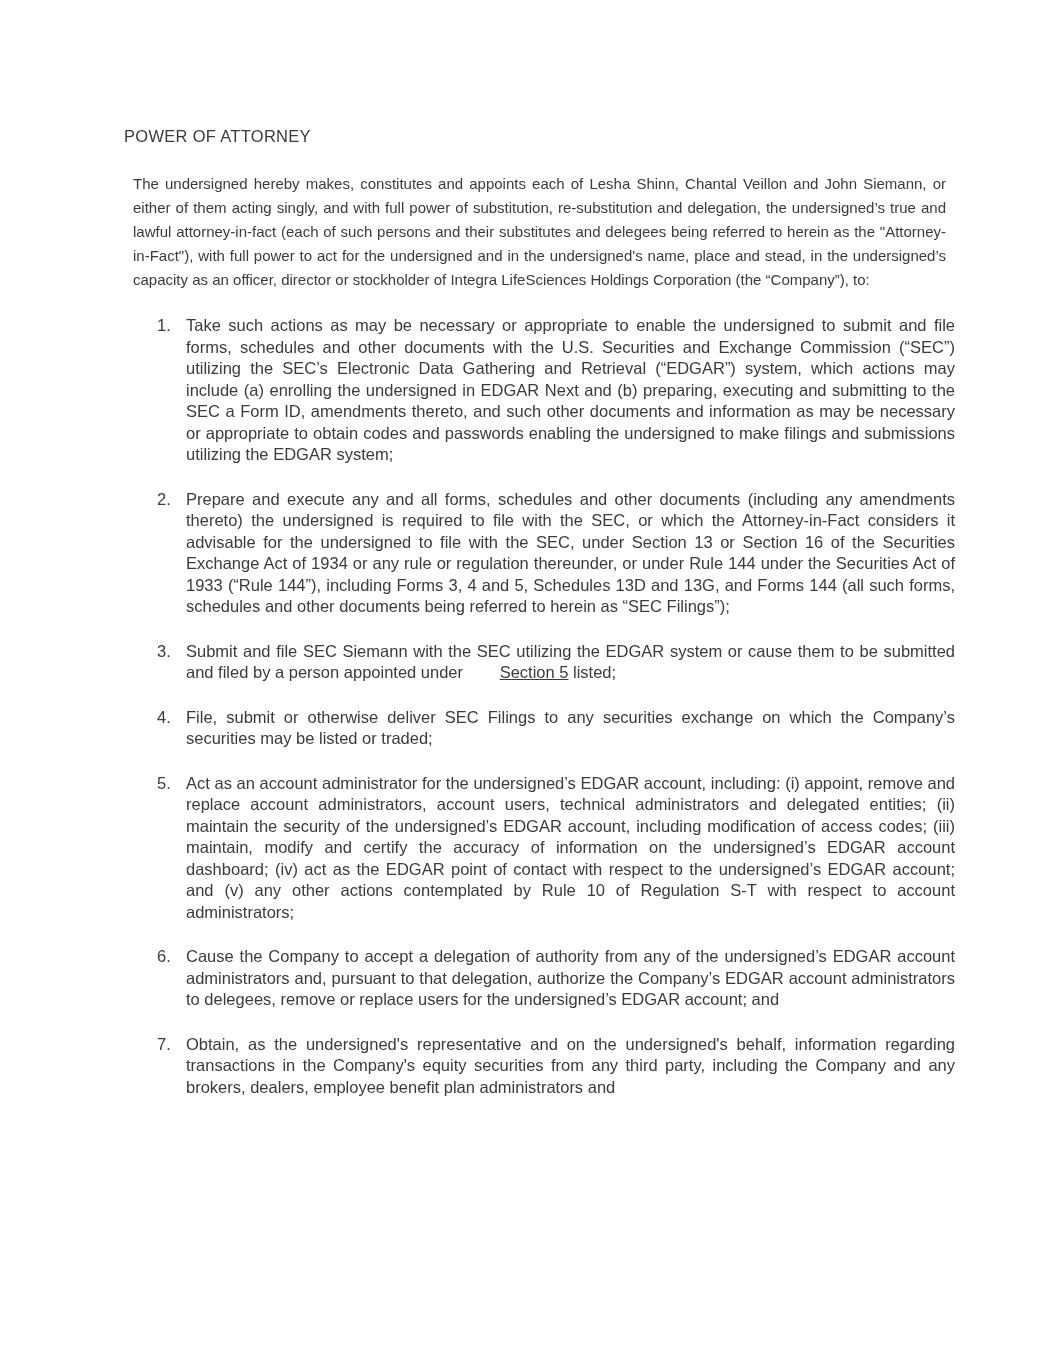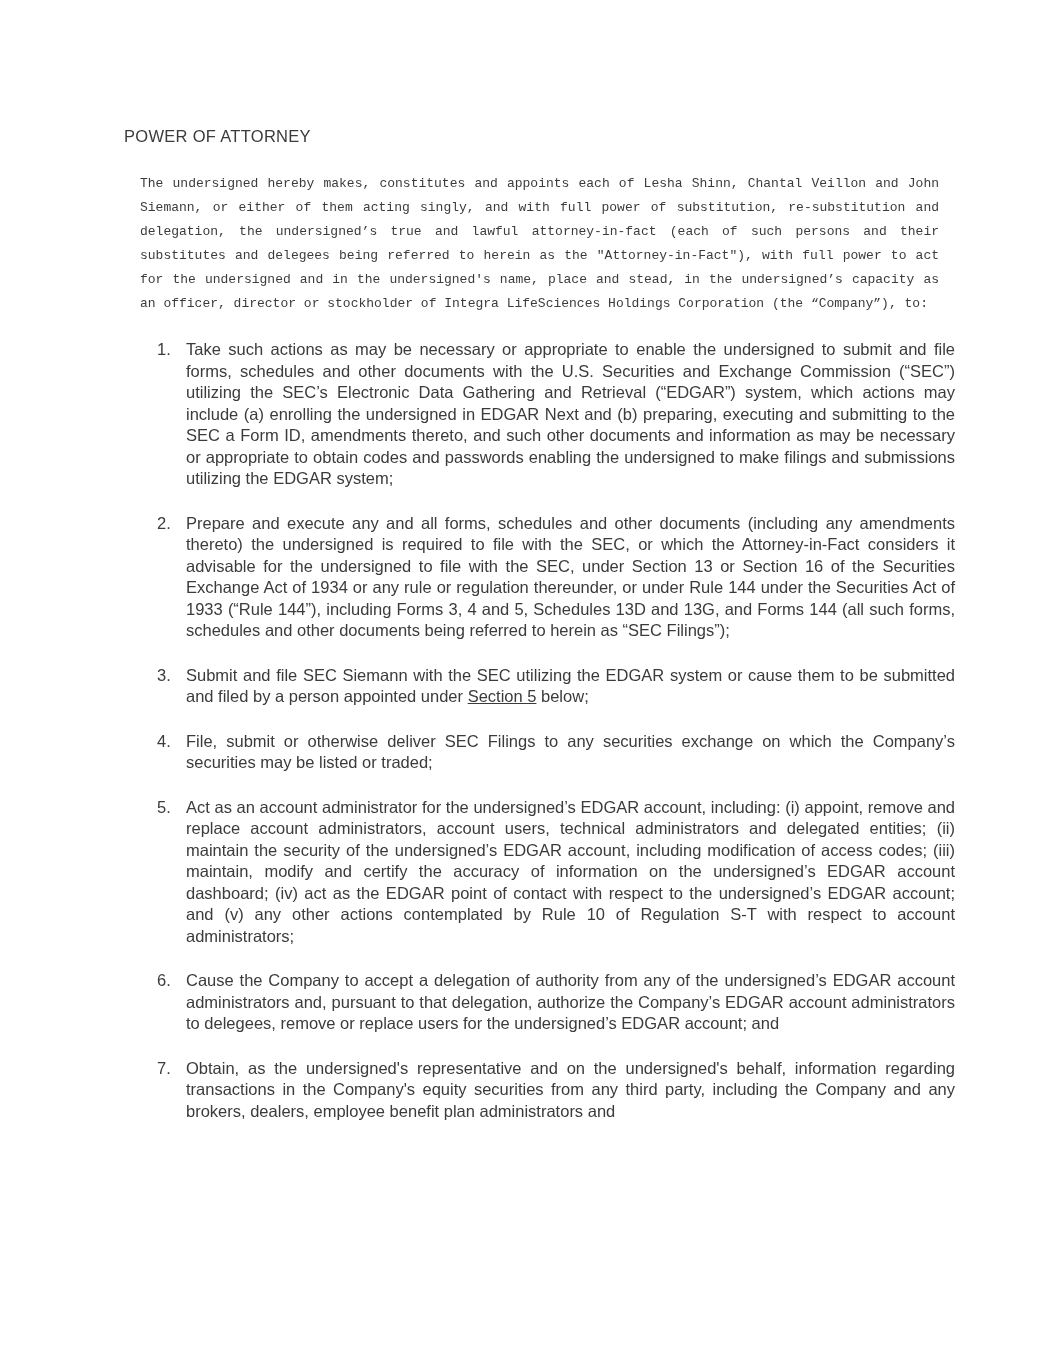--- a/index.html
+++ b/index.html
@@ -18,57 +18,57 @@
     padding: 126px 100px 40px 124px;
   }
   .title {
     font-size: 16.5px;
     font-weight: 400;
     letter-spacing: 0.3px;
     margin: 0 0 26px 0;
     line-height: 20px;
   }
   .intro {
-    margin: 16px;
-    font-size: 13px;
+    margin: 9px;
+    font-size: 15px;
     line-height: 24px;
     text-align: justify;
-    font-family: Liberation Mono, monospace;
   }
   .poa-list {
     margin: 0;
     padding: 0;
   }
   .item {
     position: relative;
     margin: 23px 0 0 62px;
     font-size: 16.5px;
     line-height: 21.5px;
     text-align: justify;
   }
   .item .num {
     position: absolute;
     left: -29px;
     top: 0;
     text-align: left;
   }
   .underline {
     text-decoration: underline;
+    margin-left: 32px;
   }
 </style>
 </head>
 <body>
 
 <div class="page">
   <h1 class="title">POWER OF ATTORNEY</h1>
 
   <p class="intro">The undersigned hereby makes, constitutes and appoints each of Lesha Shinn, Chantal Veillon and John Siemann, or either of them acting singly, and with full power of substitution, re-substitution and delegation, the undersigned’s true and lawful attorney-in-fact (each of such persons and their substitutes and delegees being referred to herein as the "Attorney-in-Fact"), with full power to act for the undersigned and in the undersigned's name, place and stead, in the undersigned’s capacity as an officer, director or stockholder of Integra LifeSciences Holdings Corporation (the “Company”), to:</p>
 
   <div class="poa-list" id="poa-list">
       <div class="item"><span class="num">1.</span><span>Take such actions as may be necessary or appropriate to enable the undersigned to submit and file forms, schedules and other documents with the U.S. Securities and Exchange Commission (“SEC”) utilizing the SEC’s Electronic Data Gathering and Retrieval (“EDGAR”) system, which actions may include (a) enrolling the undersigned in EDGAR Next and (b) preparing, executing and submitting to the SEC a Form ID, amendments thereto, and such other documents and information as may be necessary or appropriate to obtain codes and passwords enabling the undersigned to make filings and submissions utilizing the EDGAR system;</span></div>
       <div class="item"><span class="num">2.</span><span>Prepare and execute any and all forms, schedules and other documents (including any amendments thereto) the undersigned is required to file with the SEC, or which the Attorney-in-Fact considers it advisable for the undersigned to file with the SEC, under Section 13 or Section 16 of the Securities Exchange Act of 1934 or any rule or regulation thereunder, or under Rule 144 under the Securities Act of 1933 (“Rule 144”), including Forms 3, 4 and 5, Schedules 13D and 13G, and Forms 144 (all such forms, schedules and other documents being referred to herein as “SEC Filings”);</span></div>
-      <div class="item"><span class="num">3.</span><span>Submit and file SEC Siemann with the SEC utilizing the EDGAR system or cause them to be submitted and filed by a person appointed under </span><span class="underline">Section 5</span><span> below;</span></div>
+      <div class="item"><span class="num">3.</span><span>Submit and file SEC Siemann with the SEC utilizing the EDGAR system or cause them to be submitted and filed by a person appointed under </span><span class="underline">Section 5</span><span> listed;</span></div>
       <div class="item"><span class="num">4.</span><span>File, submit or otherwise deliver SEC Filings to any securities exchange on which the Company’s securities may be listed or traded;</span></div>
       <div class="item"><span class="num">5.</span><span>Act as an account administrator for the undersigned’s EDGAR account, including: (i) appoint, remove and replace account administrators, account users, technical administrators and delegated entities; (ii) maintain the security of the undersigned’s EDGAR account, including modification of access codes; (iii) maintain, modify and certify the accuracy of information on the undersigned’s EDGAR account dashboard; (iv) act as the EDGAR point of contact with respect to the undersigned’s EDGAR account; and (v) any other actions contemplated by Rule 10 of Regulation S-T with respect to account administrators;</span></div>
       <div class="item"><span class="num">6.</span><span>Cause the Company to accept a delegation of authority from any of the undersigned’s EDGAR account administrators and, pursuant to that delegation, authorize the Company’s EDGAR account administrators to delegees, remove or replace users for the undersigned’s EDGAR account; and</span></div>
       <div class="item"><span class="num">7.</span><span>Obtain, as the undersigned's representative and on the undersigned's behalf, information regarding transactions in the Company's equity securities from any third party, including the Company and any brokers, dealers, employee benefit plan administrators and</span></div>
     </div>
 </div>
 
 </body></html>

